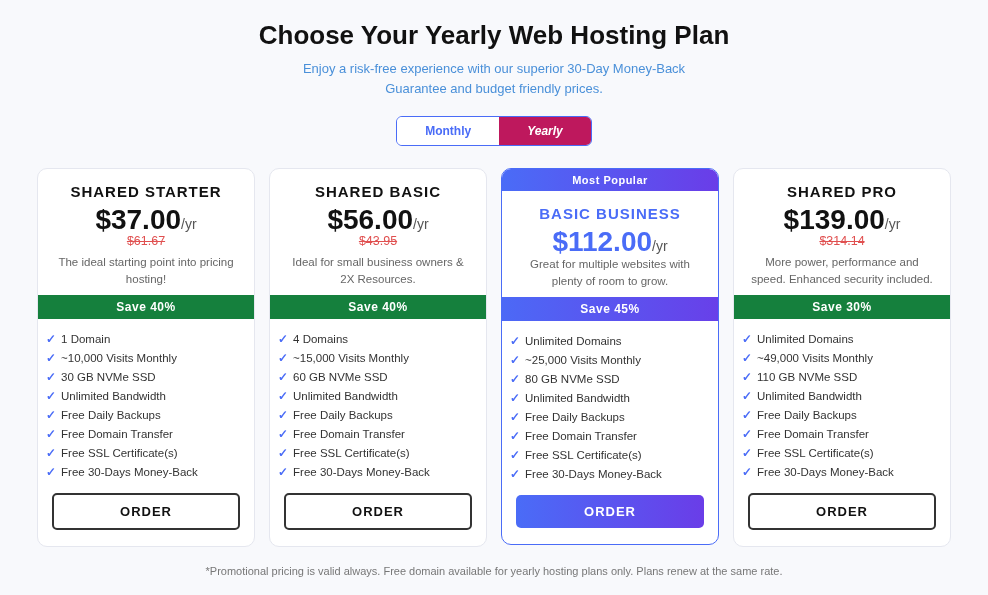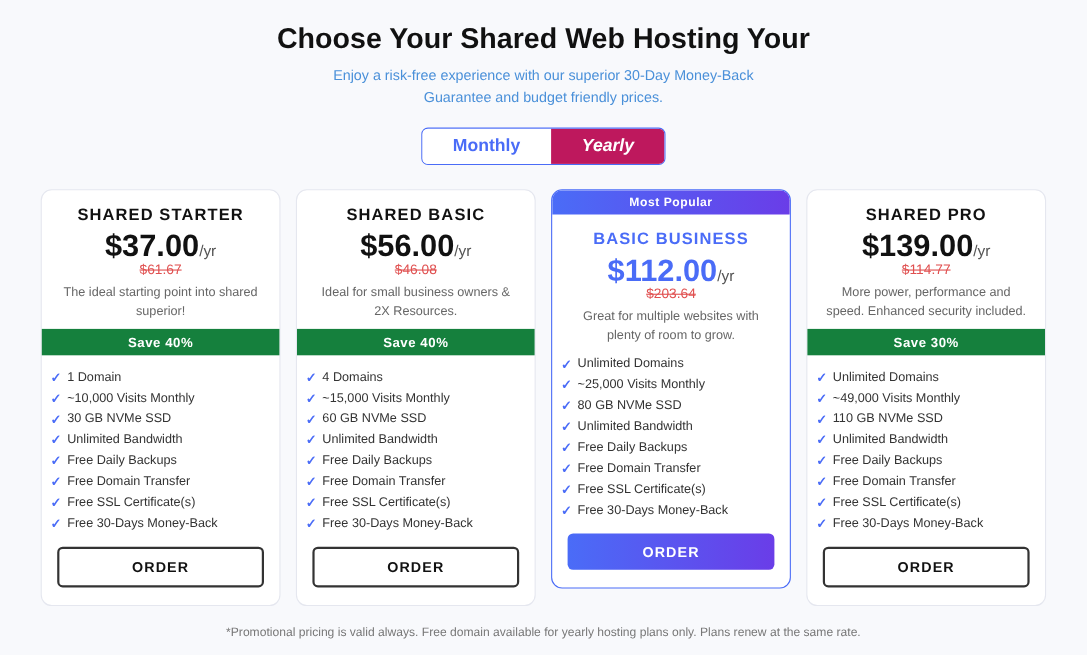--- a/index.html
+++ b/index.html
@@ -30,21 +30,21 @@
     }
     .billing-toggle {
       display: flex;
       border: 1.5px solid #4a6cf7;
       border-radius: 6px;
       overflow: hidden;
       margin-bottom: 22px;
     }
     .billing-btn {
       padding: 7px 28px;
-      font-size: 16px;
+      font-size: 12px;
       font-weight: 600;
       cursor: pointer;
       border: none;
       background: #fff;
       color: #4a6cf7;
     }
     .billing-btn.active {
       background: #be185d;
       color: #fff;
       font-style: italic;
@@ -175,94 +175,94 @@
       margin-top: 18px;
       font-size: 11px;
       color: #777;
       text-align: center;
       max-width: 700px;
     }
   </style>
 </head>
 <body>
 
-<h1 class="page-title">Choose Your Shared Web Hosting Your</h1>
+<h1 class="page-title">Choose Your Yearly Web Hosting Plan</h1>
 <p class="subtitle">Enjoy a risk-free experience with our superior 30-Day Money-Back Guarantee and budget friendly prices.</p>
 
 <div class="billing-toggle">
   <button class="billing-btn">Monthly</button>
   <button class="billing-btn active">Yearly</button>
 </div>
 
 <div class="plans-container" id="plans-container">
     <div class="plan-card">
       <div class="plan-body">
         <div class="plan-name ">SHARED STARTER</div>
         <div class="plan-price-main ">$37.00<span class="per">/yr</span></div>
         <div class="plan-old-price">$61.67</div>
-        <div class="plan-desc">The ideal starting point into shared superior!</div>
+        <div class="plan-desc">The ideal starting point into pricing hosting!</div>
       </div>
       <div class="save-badge black">Save 40%</div>
       <ul class="features-list">
         <li><span class="check-icon">✓</span>1 Domain</li>
         <li><span class="check-icon">✓</span>~10,000 Visits Monthly</li>
         <li><span class="check-icon">✓</span>30 GB NVMe SSD</li>
         <li><span class="check-icon">✓</span>Unlimited Bandwidth</li>
         <li><span class="check-icon">✓</span>Free Daily Backups</li>
         <li><span class="check-icon">✓</span>Free Domain Transfer</li>
         <li><span class="check-icon">✓</span>Free SSL Certificate(s)</li>
         <li><span class="check-icon">✓</span>Free 30-Days Money-Back</li>
       </ul>
       <button class="order-btn ">ORDER</button>
     </div>
     <div class="plan-card">
       <div class="plan-body">
         <div class="plan-name ">SHARED BASIC</div>
         <div class="plan-price-main ">$56.00<span class="per">/yr</span></div>
-        <div class="plan-old-price">$46.08</div>
+        <div class="plan-old-price">$43.95</div>
         <div class="plan-desc">Ideal for small business owners &amp; 2X Resources.</div>
       </div>
       <div class="save-badge black">Save 40%</div>
       <ul class="features-list">
         <li><span class="check-icon">✓</span>4 Domains</li>
         <li><span class="check-icon">✓</span>~15,000 Visits Monthly</li>
         <li><span class="check-icon">✓</span>60 GB NVMe SSD</li>
         <li><span class="check-icon">✓</span>Unlimited Bandwidth</li>
         <li><span class="check-icon">✓</span>Free Daily Backups</li>
         <li><span class="check-icon">✓</span>Free Domain Transfer</li>
         <li><span class="check-icon">✓</span>Free SSL Certificate(s)</li>
         <li><span class="check-icon">✓</span>Free 30-Days Money-Back</li>
       </ul>
       <button class="order-btn ">ORDER</button>
     </div>
     <div class="plan-card popular">
       <div class="most-popular-badge">Most Popular</div>
       <div class="plan-body">
         <div class="plan-name popular-name">BASIC BUSINESS</div>
         <div class="plan-price-main popular-price">$112.00<span class="per">/yr</span></div>
-        <div class="plan-old-price">$203.64</div>
         <div class="plan-desc">Great for multiple websites with plenty of room to grow.</div>
       </div>
+      <div class="save-badge blue">Save 45%</div>
       <ul class="features-list">
         <li><span class="check-icon">✓</span>Unlimited Domains</li>
         <li><span class="check-icon">✓</span>~25,000 Visits Monthly</li>
         <li><span class="check-icon">✓</span>80 GB NVMe SSD</li>
         <li><span class="check-icon">✓</span>Unlimited Bandwidth</li>
         <li><span class="check-icon">✓</span>Free Daily Backups</li>
         <li><span class="check-icon">✓</span>Free Domain Transfer</li>
         <li><span class="check-icon">✓</span>Free SSL Certificate(s)</li>
         <li><span class="check-icon">✓</span>Free 30-Days Money-Back</li>
       </ul>
       <button class="order-btn popular-btn">ORDER</button>
     </div>
     <div class="plan-card">
       <div class="plan-body">
         <div class="plan-name ">SHARED PRO</div>
         <div class="plan-price-main ">$139.00<span class="per">/yr</span></div>
-        <div class="plan-old-price">$114.77</div>
+        <div class="plan-old-price">$314.14</div>
         <div class="plan-desc">More power, performance and speed. Enhanced security included.</div>
       </div>
       <div class="save-badge black">Save 30%</div>
       <ul class="features-list">
         <li><span class="check-icon">✓</span>Unlimited Domains</li>
         <li><span class="check-icon">✓</span>~49,000 Visits Monthly</li>
         <li><span class="check-icon">✓</span>110 GB NVMe SSD</li>
         <li><span class="check-icon">✓</span>Unlimited Bandwidth</li>
         <li><span class="check-icon">✓</span>Free Daily Backups</li>
         <li><span class="check-icon">✓</span>Free Domain Transfer</li>

